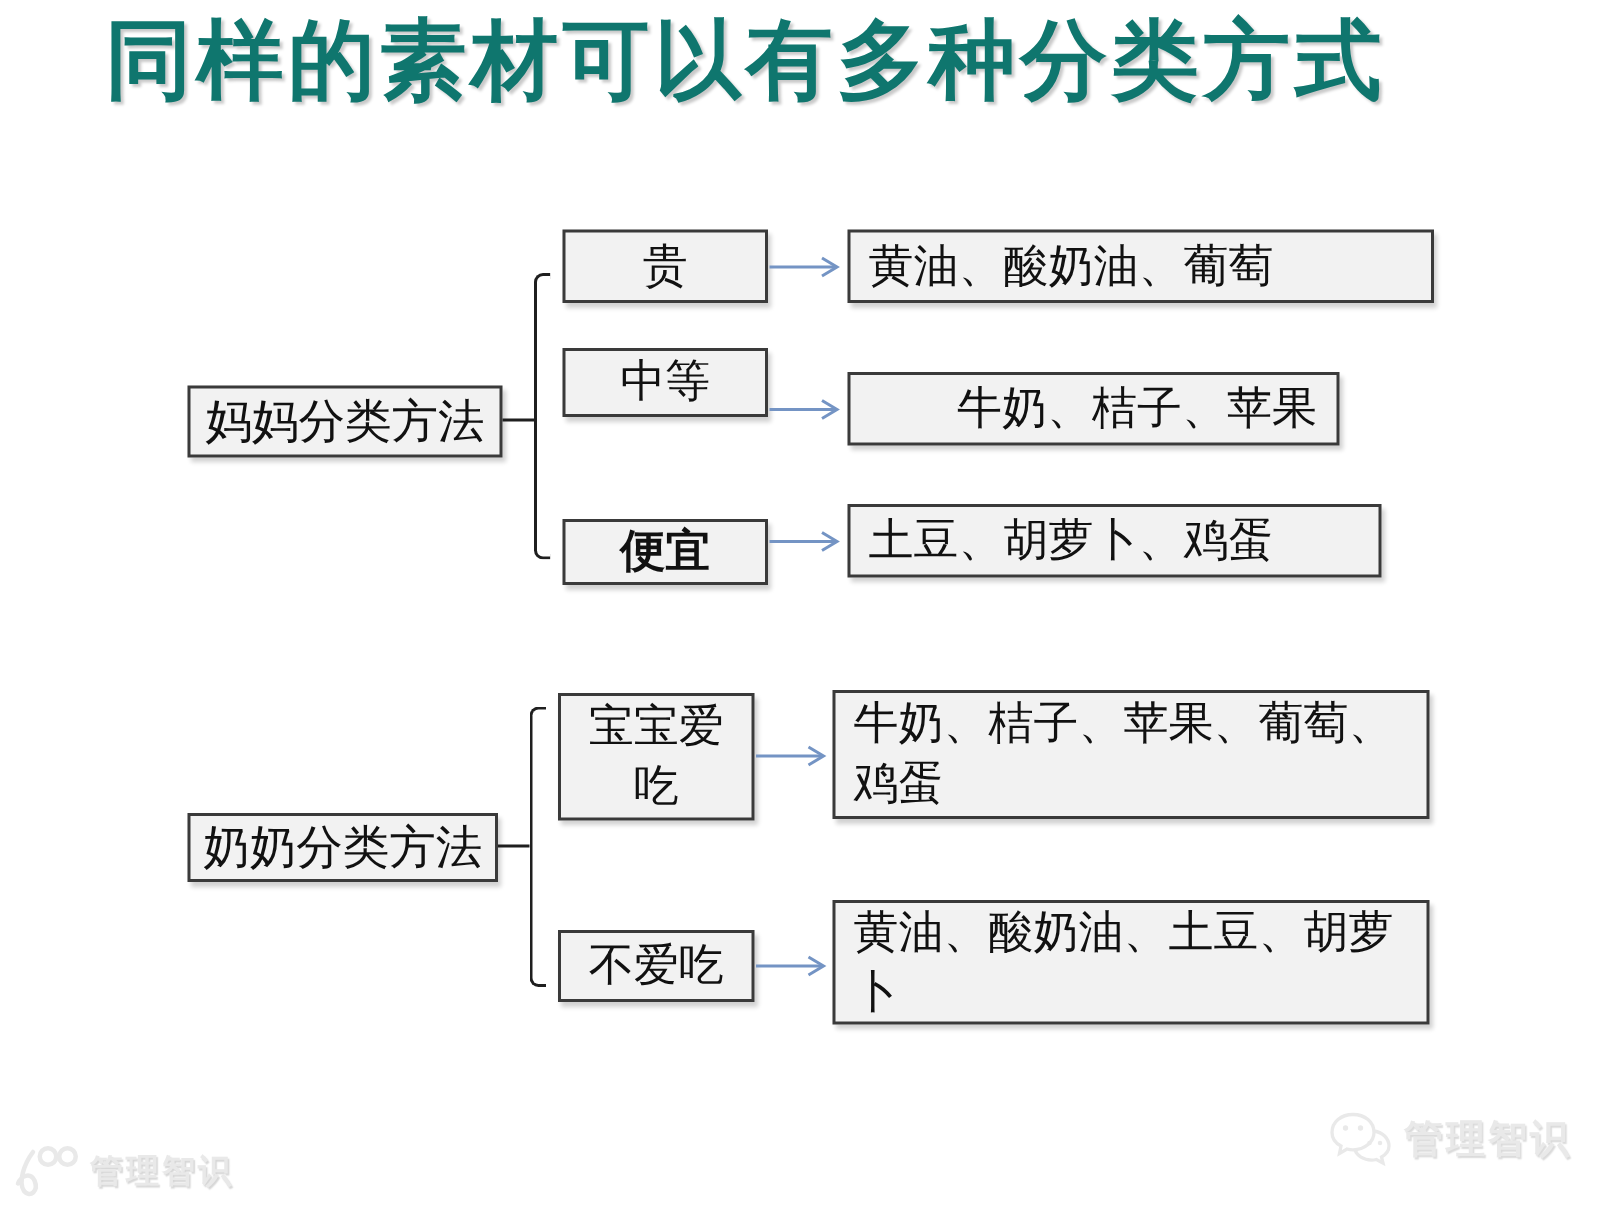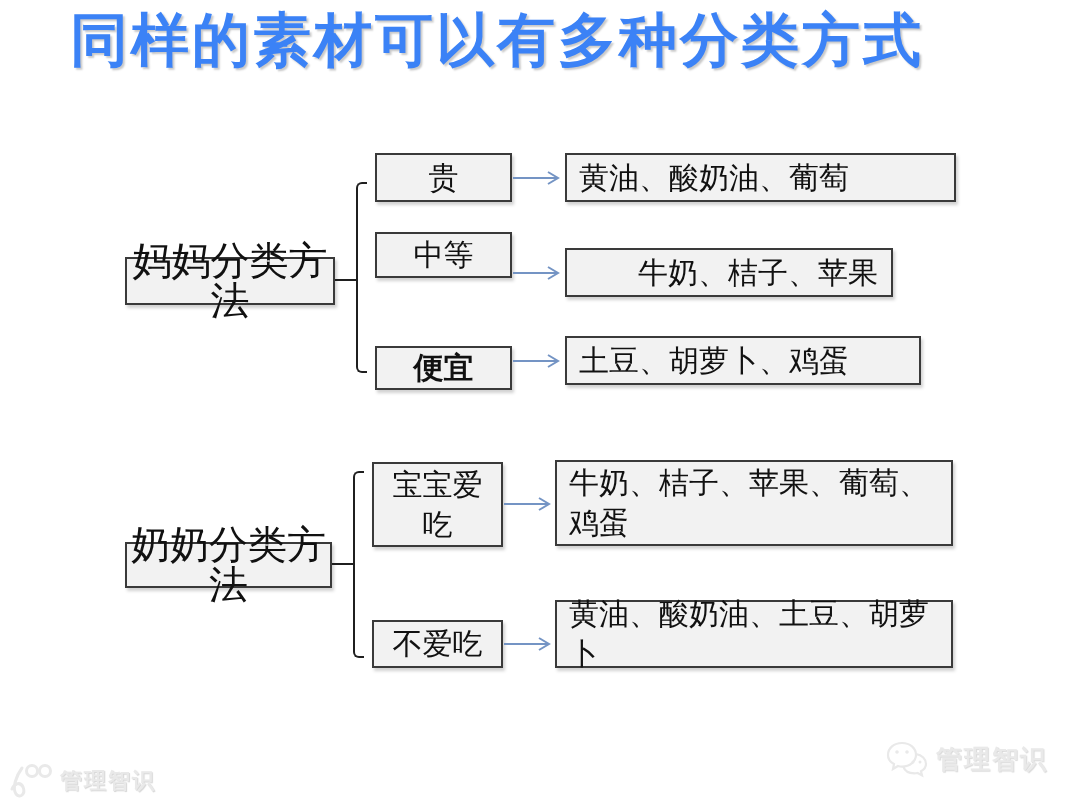--- a/index.html
+++ b/index.html
@@ -2,33 +2,33 @@
 <html style="--arrow: #7494c4; --box-fill: #f2f2f2; --box-border: #3a3a3a; --connector: #1f1f1f; --watermark: #e9e9e9;"><head>
 <meta charset="utf-8">
 <style>
   html,body { margin:0; padding:0; background:#ffffff; }
   .stage {
     position:relative; width:1080px; height:810px; background:#ffffff;
     overflow:hidden; font-family:"Liberation Sans", sans-serif;
   }
   .slide-title {
     position:absolute; left:70px; top:2px; margin:0;
-    font-size:58px; font-weight:900; letter-spacing:3px; color:#3b82f6;
+    font-size:58px; font-weight:900; letter-spacing:3px; color:#0f766e;
     text-shadow:2px 2px 2px #c9c9c9; white-space:nowrap;
   }
   .node {
     position:absolute; box-sizing:border-box;
     background:var(--box-fill); border:2px solid var(--box-border);
     box-shadow:2px 3px 3px rgba(0,0,0,0.18);
     display:flex; align-items:center;
     color:#111; font-size:30px; line-height:40px;
   }
   .node.center { justify-content:center; text-align:center; word-break:break-all; }
   .node.left   { justify-content:flex-start; text-align:left; padding:0 13px 0 12px; word-break:break-all; }
-  .parent { font-size:39px; }
+  .parent { font-size:31px; }
   .bracket {
     position:absolute; box-sizing:border-box; width:11px;
     border:2px solid var(--connector); border-right:none;
     border-radius:6px 0 0 6px; background:transparent;
   }
   .tick { position:absolute; height:0; border-top:2px solid var(--connector); }
   .arrow { position:absolute; color:var(--arrow); }
   .wm { position:absolute; display:flex; align-items:center; color:var(--watermark); }
   .wm-left  { left:8px;  top:760px; gap:6px; }
   .wm-right { left:886px; top:740px; gap:8px;font-weight:bold; }
@@ -101,21 +101,21 @@
     <polyline points="36,2 46,8 36,14" fill="none" stroke="currentColor" stroke-width="2"></polyline>
   </svg>
   <svg class="arrow" style="left:503px; top:636px;" width="54" height="16" viewBox="0 0 54 16">
     <line x1="1" y1="8" x2="45" y2="8" stroke="currentColor" stroke-width="2"></line>
     <polyline points="36,2 46,8 36,14" fill="none" stroke="currentColor" stroke-width="2"></polyline>
   </svg>
 
   <div class="node left" style="left:555px; top:460px; width:398px; height:86px;">
     <span>牛奶、桔子、苹果、葡萄、鸡蛋</span>
   </div>
-  <div class="node left" style="left:555px; top:600px; width:398px; height:68px;">
+  <div class="node left" style="left:555px; top:600px; width:398px; height:83px;">
     <span>黄油、酸奶油、土豆、胡萝卜</span>
   </div>
 
   <div class="wm wm-left">
     <svg width="46" height="42" viewBox="0 0 46 42">
       <path d="M14 8 C8 16 4 28 8 34 C12 39 18 34 15 27 C12 21 6 24 4 29" fill="none" stroke="currentColor" stroke-width="3" stroke-linecap="round"></path>
       <circle cx="24" cy="11" r="5.5" fill="none" stroke="currentColor" stroke-width="3"></circle>
       <circle cx="37" cy="11" r="5.5" fill="none" stroke="currentColor" stroke-width="3"></circle>
     </svg>
     <span class="wm-text-left">管理智识</span>

